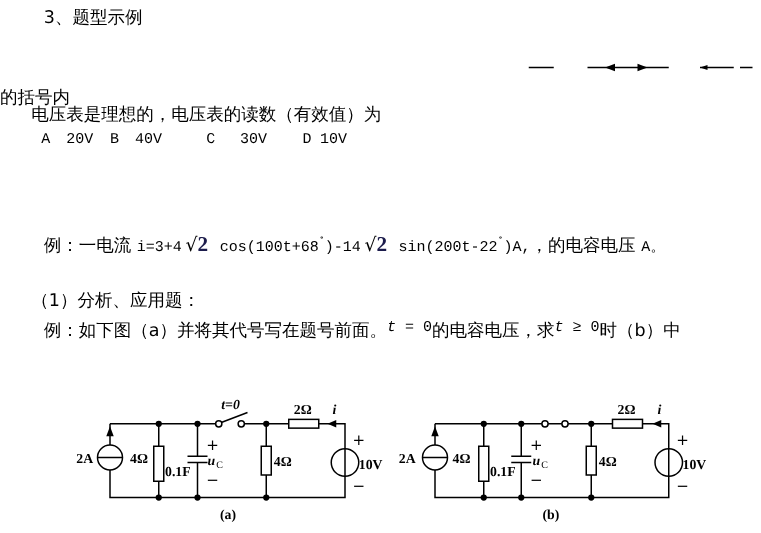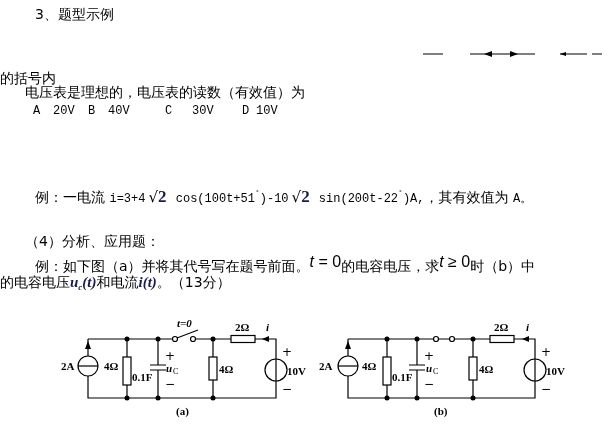--- a/index.html
+++ b/index.html
@@ -6,21 +6,21 @@
   #page {
     position: relative; width: 609px; height: 426px; background: #ffffff; overflow: hidden;
     font-family: "DejaVu Sans", sans-serif; font-size: 14px; color: #000000;
   }
   .ln { position: absolute; white-space: nowrap; line-height: 18px; }
   .m { font-family: "Liberation Mono", monospace; font-size: 12px; }
   .sb { font-family: "Liberation Mono", monospace; font-size: 8px; vertical-align: -3px; }
   .sp { font-family: "Liberation Mono", monospace; font-size: 8px; vertical-align: 6px; }
   .rad { font-family: "DejaVu Sans", sans-serif; font-size: 15px; margin-left: 3px; }
   .radv { font-family: "Liberation Serif", serif; font-weight: bold; font-size: 17px; color: #1b1b4b; margin-right: 2px; }
-  .mth { font-family: Liberation Sans, sans-serif; font-size: 16px; vertical-align: 4px; }
+  .mth { font-family: Liberation Mono, monospace; font-size: 12px; vertical-align: 4px; }
   .mth i { font-style: italic; }
   .mb { font-family: "Liberation Serif", serif; font-style: italic; font-weight: bold; font-size: 15px; color: #1b1b4b; }
   .mbs { font-family: "Liberation Serif", serif; font-style: italic; font-weight: bold; font-size: 9px; color: #1b1b4b; vertical-align: -3px; }
   .opt { position: absolute; top: 102px; line-height: 18px; font-family: "Liberation Mono", monospace; font-size: 12px; }
   #arrow-rule { position: absolute; left: 420px; top: 44px; }
   #circuits { position: absolute; left: 0; top: 310px; }
   .lbl { font-family: "Liberation Serif", serif; font-weight: bold; font-size: 11px; fill: #000; }
   .lbl-it { font-family: "Liberation Serif", serif; font-weight: bold; font-style: italic; font-size: 11px; fill: #000; }
   .lbl-sub { font-family: "Liberation Serif", serif; font-size: 8px; fill: #000; }
   .pm { font-family: "DejaVu Sans", sans-serif; font-size: 12px; fill: #000; }
@@ -48,29 +48,26 @@
   <span class="opt" style="left:33px;">A</span>
   <span class="opt" style="left:53px;">20V</span>
   <span class="opt" style="left:88px;">B</span>
   <span class="opt" style="left:108px;">40V</span>
   <span class="opt" style="left:165px;">C</span>
   <span class="opt" style="left:192px;">30V</span>
   <span class="opt" style="left:242px;">D</span>
   <span class="opt" style="left:256px;">10V</span>
 
   <div class="ln" style="left:35px;top:185px;">
-    <span>例：一电流 </span><span class="m">i=3+4</span><span class="rad">√</span><span class="radv">2</span><span class="m"> cos(100t+51</span><span class="sp">˚</span><span class="m">)-10</span><span class="rad">√</span><span class="radv">2</span><span class="m"> sin(200t-22</span><span class="sp">˚</span><span class="m">)A,</span><span>，其有效值为 </span><span class="m">A。</span>
+    <span>例：一电流 </span><span class="m">i=3+4</span><span class="rad">√</span><span class="radv">2</span><span class="m"> cos(100t+68</span><span class="sp">˚</span><span class="m">)-14</span><span class="rad">√</span><span class="radv">2</span><span class="m"> sin(200t-22</span><span class="sp">˚</span><span class="m">)A,</span><span>，的电容电压 </span><span class="m">A。</span>
   </div>
 
-  <div class="ln" style="left:25px;top:232px;">（4）分析、应用题：</div>
+  <div class="ln" style="left:25px;top:232px;">（1）分析、应用题：</div>
   <div class="ln" style="left:35px;top:253px;">
     <span>例：如下图（a）并将其代号写在题号前面。</span><span class="mth"><i>t</i><span> = 0</span></span><span>的电容电压，求</span><span class="mth"><i>t</i><span> ≥ 0</span></span><span>时（b）中</span>
-  </div>
-  <div class="ln" style="left:0px;top:273px;">
-    <span>的电容电压</span><span class="mb">u</span><span class="mbs">c</span><span class="mb">(t)</span><span>和电流</span><span class="mb">i</span><span class="mb">(t)</span><span>。（13分）</span>
   </div>
 
   <svg id="circuits" width="609" height="116" viewBox="0 310 609 116">
 
     <g>
       <path class="w" d="M88 339 H172.5 M195.5 339 H231 M255 339 H276 V359 M276 381 V398 H88 V376 M88 356 V339"></path>
       <circle class="w" cx="88" cy="366" r="10"></circle>
       <path class="w" d="M78 366 H98"></path>
       <polygon class="dot" points="88,341 85,349 91,349"></polygon>
       <path class="w" d="M127 339 V357 M127 385 V398"></path>

